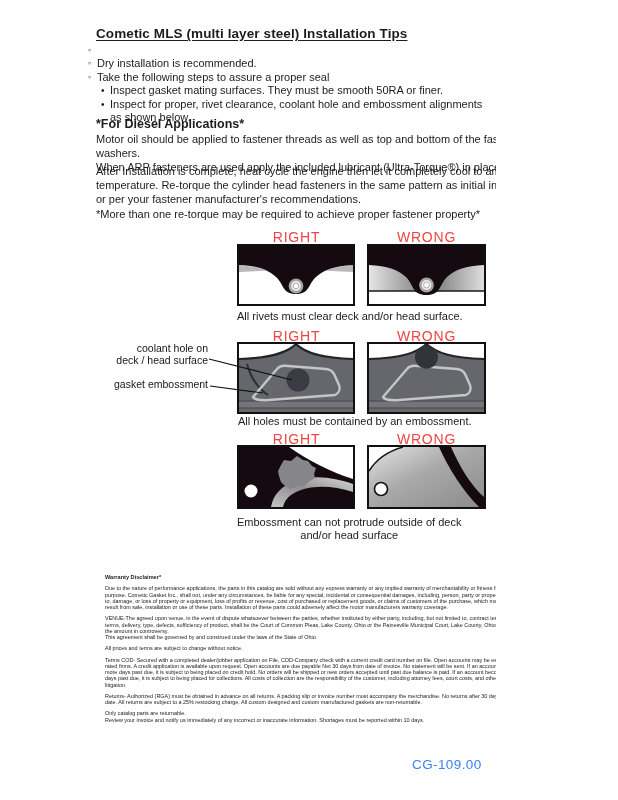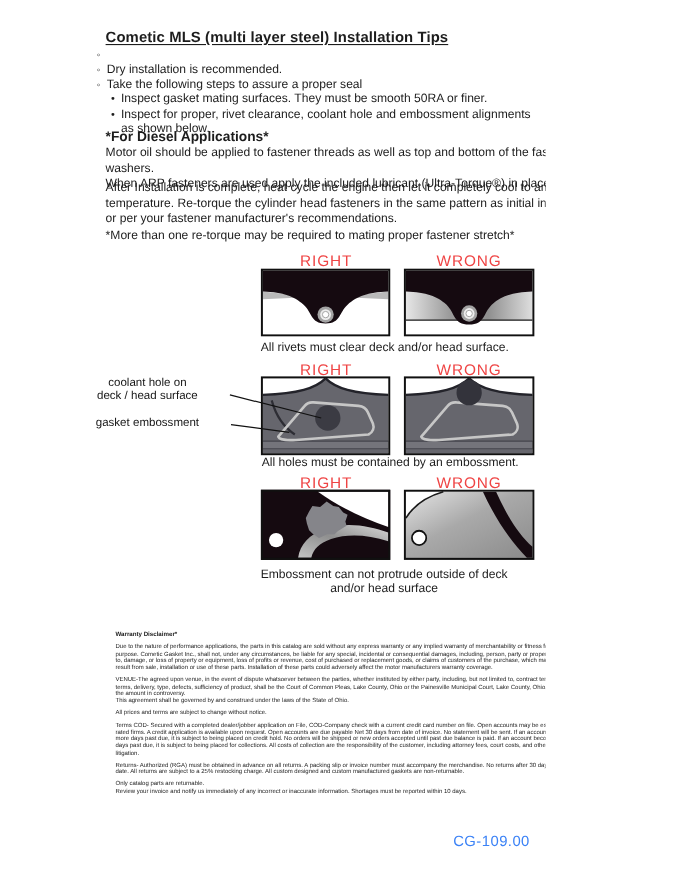--- a/index.html
+++ b/index.html
@@ -15,21 +15,21 @@
   .bullets { position:absolute; left:88px; top:44px; font-size:11px; }
   .b-item { display:flex; line-height:13.4px; }
   .b-marker { width:9px; flex:none; font-size:9px; line-height:13.4px; text-align:left; }
   .b-item.sub { margin-left:13px; }
   .b-item.sub .b-marker { font-size:10px; }
   .heading2 { position:absolute; left:96px; font-size:12.5px; font-weight:bold; }
   .para { position:absolute; left:96px; width:470px; font-size:11px; line-height:13.8px; white-space:pre-line; }
   .diag-header { position:absolute; width:119px; text-align:center; font-size:14px; letter-spacing:0.8px; color:#ef4444; }
   .panel { position:absolute; display:block; }
   .caption { position:absolute; font-size:11px; line-height:12.5px; white-space:pre-line; }
-  .callout { position:absolute; left:60px; width:148px; text-align:center; font-size:10.5px; line-height:11.5px; white-space:pre-line; color:#161616; }
+  .callout { position:absolute; left:60px; width:148px; text-align:right; font-size:10.5px; line-height:11.5px; white-space:pre-line; color:#161616; }
   .leader-svg { position:absolute; left:205px; top:352px; width:100px; height:46px; z-index:5; }
   .disclaimer { position:absolute; left:105px; top:574px; width:433px; font-size:5.45px; line-height:6.25px; color:#222; }
   .disclaimer h3 { font-size:5.6px; font-weight:bold; margin-bottom:5px; }
   .disclaimer p { margin-bottom:5px; white-space:pre-line; }
   .page-code { position:absolute; left:388px; top:757px; font-size:13.5px; letter-spacing:0.4px; color:#3b82f6;margin-left:24px; }
 </style>
 </head>
 <body>
 
 <div class="page">
@@ -57,21 +57,21 @@
       <span>Inspect for proper, rivet clearance, coolant hole and embossment alignments as shown below.</span>
     </div>
   </div>
 
   <div class="heading2" style="top:117px;">*For Diesel Applications*</div>
   <div class="para" style="top:133px;">Motor oil should be applied to fastener threads as well as top and bottom of the fastener washers.
 When ARP fasteners are used apply the included lubricant (Ultra-Torque®) in place of motor oil.</div>
   <div class="para" style="top:165px;">After Installation is complete, heat cycle the engine then let it completely cool to ambient
 temperature. Re-torque the cylinder head fasteners in the same pattern as initial installation
 or per your fastener manufacturer's recommendations.</div>
-  <div class="para" style="top:208px;">*More than one re-torque may be required to mating proper fastener stretch*</div>
+  <div class="para" style="top:208px;">*More than one re-torque may be required to achieve proper fastener property*</div>
 
   <div class="diag-header" style="left:237px; top:229px;">RIGHT</div>
   <div class="diag-header" style="left:367px; top:229px;">WRONG</div>
 
   <svg class="panel" style="left:237px; top:244px;" width="118" height="62" viewBox="0 0 118 62">
     <rect width="118" height="62" fill="#ffffff"></rect>
     <polygon points="2,21 46,26 2,28" fill="#b9b9b9"></polygon>
     <polygon points="116,21 72,26 116,28" fill="#b9b9b9"></polygon>
     <path d="M2,2 H116 V21 C97,22 88,25 79,33 C71,40 73,50 59,50 C45,50 47,40 39,33 C30,25 21,22 2,21 Z" fill="#150a10"></path>
     <circle cx="59" cy="42" r="7.4" fill="#a3a3a3"></circle>

